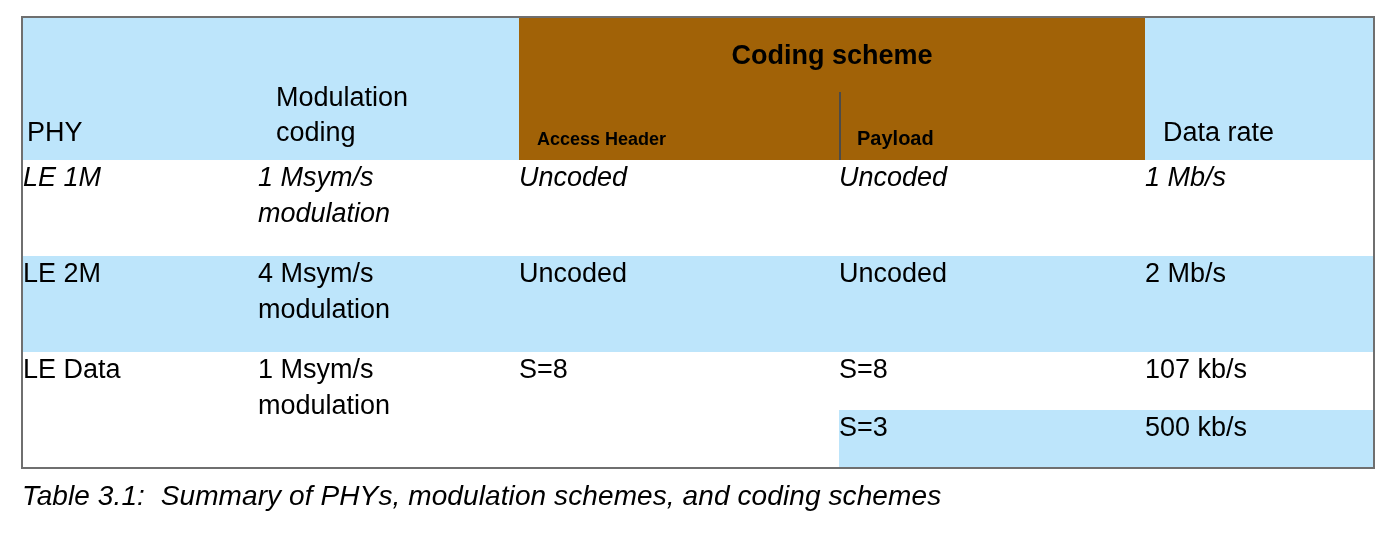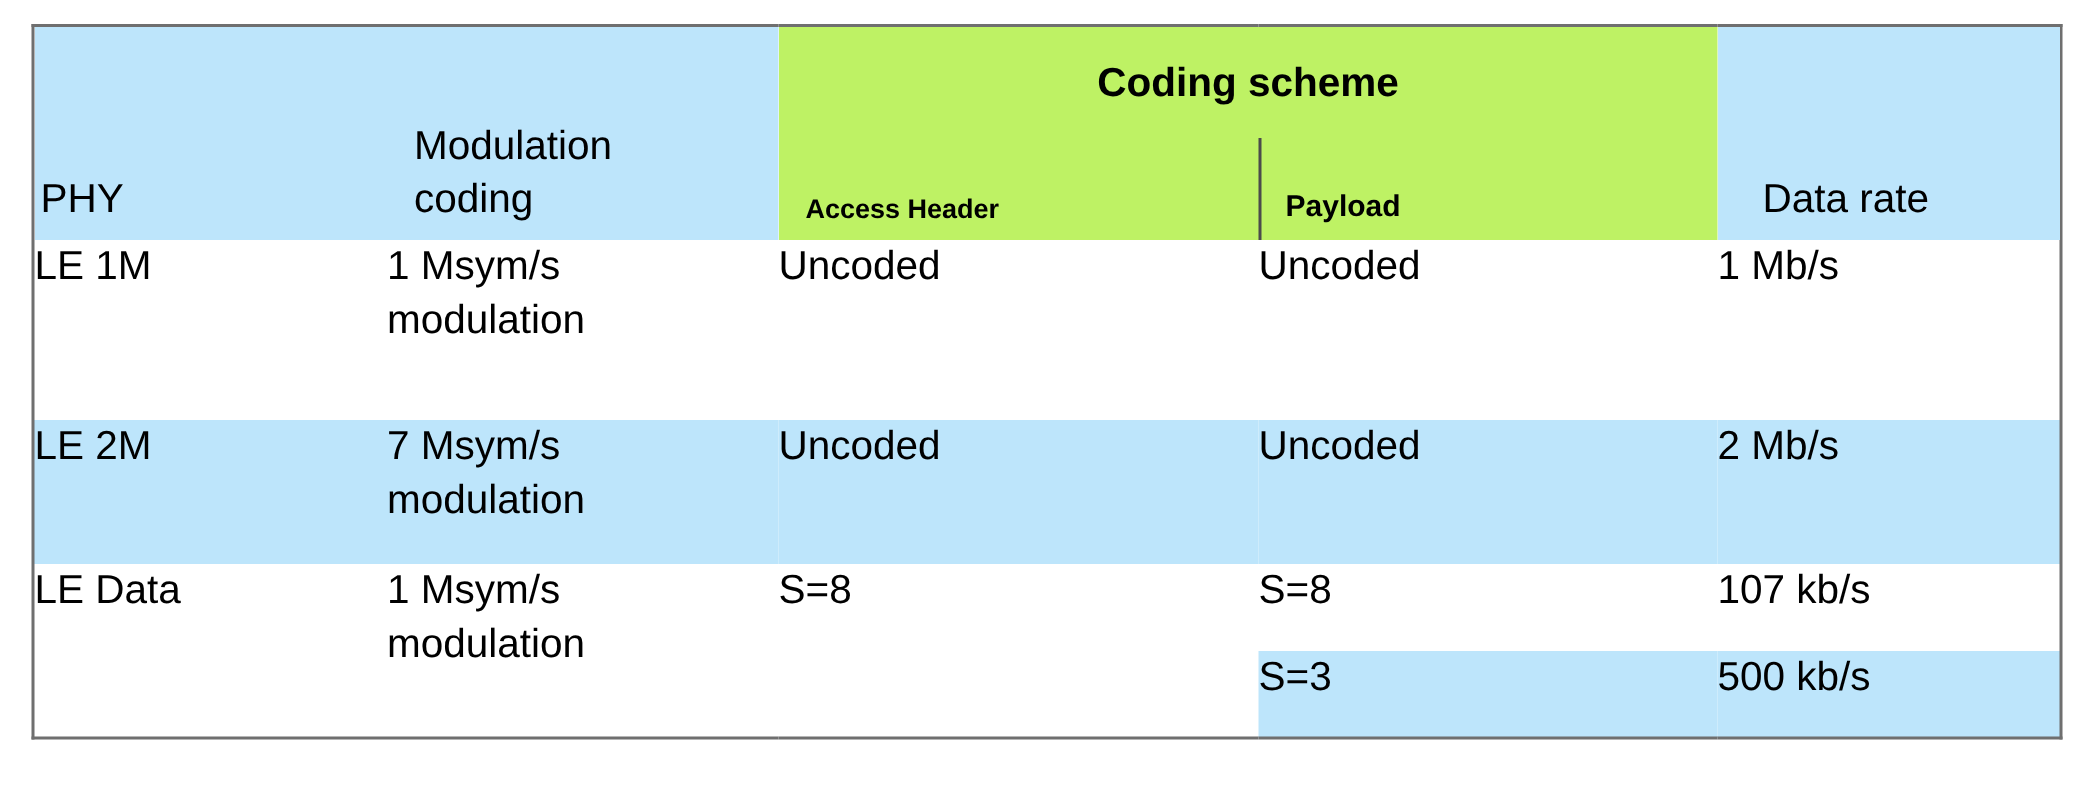--- a/index.html
+++ b/index.html
@@ -84,21 +84,21 @@
     left: 18px;
     bottom: 10px;
     line-height: 1.30;
   }
 
   
   .hdr-coding {
     height: 142px;
     position: relative;
     border-right: 2px solid #4b4b4b;
-    background: #bef264;
+    background: #a16207;
     padding: 0;
   }
   .hdr-coding .coding-title {
     position: absolute;
     top: 22px;
     left: 0;
     right: 0;
     text-align: center;
     font-weight: bold;
     font-size: 27px;
@@ -125,40 +125,40 @@
     font-weight: bold;
     font-size: 20px;
   }
 
   .hdr-rate {
     height: 142px;
     position: relative;
   }
   .hdr-rate .lbl {
     position: absolute;
-    left: 30px;
+    left: 18px;
     bottom: 10px;
   }
 
   .hdr-row-bottom-border td {
     border-bottom: 2px solid #4b4b4b;
   }
 
   
   .body-cell {
     font-size: 27px;
     line-height: 1.32;
     padding: 10px 0 0 18px;
     border-right: 2px solid #4b4b4b;
     background: #ffffff;
   }
   .body-cell.last { border-right: 0; }
   .body-cell.shade { background: #bde5fb; }
 
-  .row-h1 { height: 120px; }
+  .row-h1 { height: 96px; font-style: italic; }
   .row-h2 { height: 96px; border-radius: 19px; }
   .row-h3a { height: 58px; }
   .row-h3b { height: 58px; }
 
   .cell-mid {
     padding-top: 0;
     vertical-align: middle;
   }
 
   .bar { display: block; }
@@ -225,21 +225,21 @@
             <span class="bar">modulation</span>
           </td>
           <td class="body-cell">Uncoded</td>
           <td class="body-cell">Uncoded</td>
           <td class="body-cell last">1 Mb/s</td>
         </tr>
 
         <tr class="row-h2">
           <td class="body-cell shade">LE 2M</td>
           <td class="body-cell shade">
-            <span class="bar">7 Msym/s</span>
+            <span class="bar">4 Msym/s</span>
             <span class="bar">modulation</span>
           </td>
           <td class="body-cell shade">Uncoded</td>
           <td class="body-cell shade">Uncoded</td>
           <td class="body-cell shade last">2 Mb/s</td>
         </tr>
 
         <tr class="row-h3a">
           <td class="body-cell" rowspan="2">LE Data</td>
           <td class="body-cell" rowspan="2">
@@ -253,14 +253,15 @@
 
         <tr class="row-h3b">
           <td class="body-cell shade">S=3</td>
           <td class="body-cell shade last">500 kb/s</td>
         </tr>
 
       </tbody>
     </table>
   </div>
 
+  <div class="caption">Table 3.1:  Summary of PHYs, modulation schemes, and coding schemes</div>
 
 </div>
 
 </body></html>

